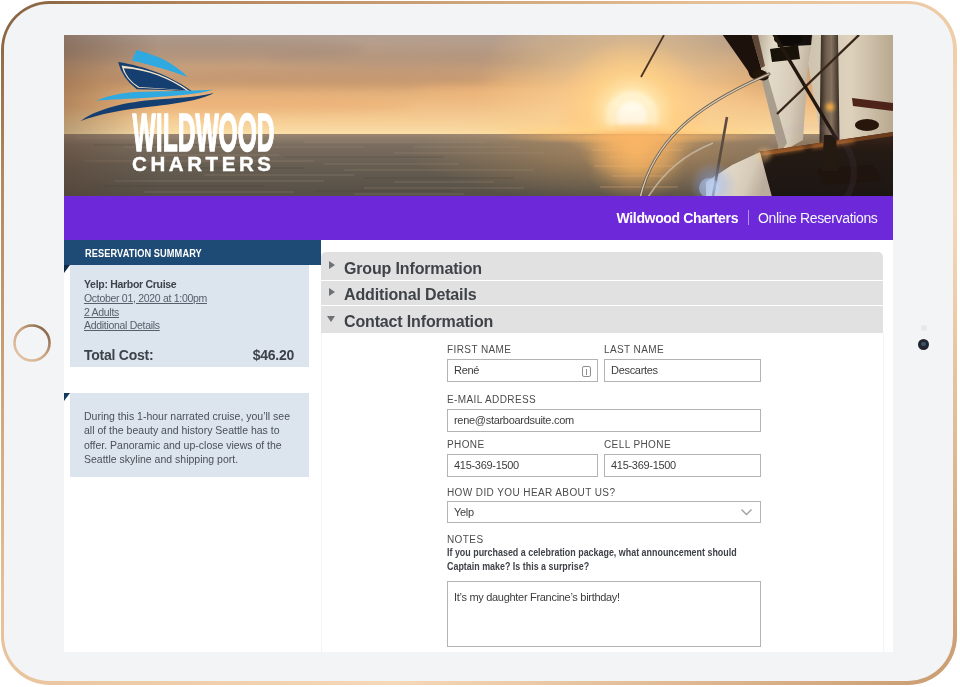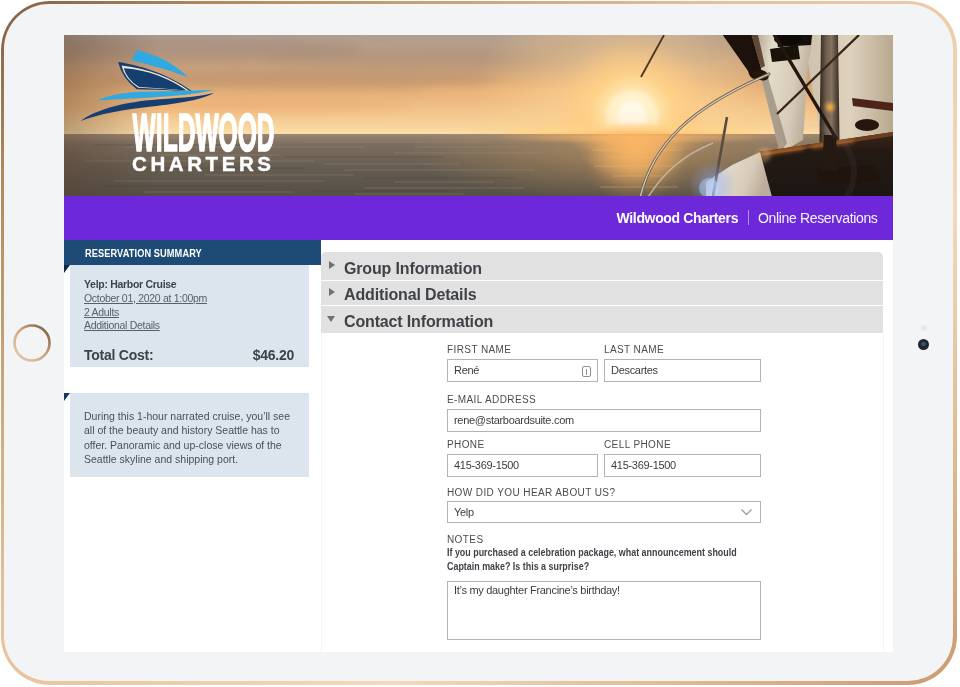--- a/index.html
+++ b/index.html
@@ -320,14 +320,14 @@
 
  <div class="lbl" style="left:383px;top:452.5px">HOW DID YOU HEAR ABOUT US?</div>
  <div class="fld" style="left:383px;top:466px;width:299.5px;height:20px">Yelp
    <svg style="position:absolute;right:7px;top:6px" width="13" height="9">
         <polyline points="1.5,1.5 6.5,6.5 11.5,1.5" fill="none" stroke="#9aa0a6" stroke-width="1.4"></polyline>
       </svg>
  </div>
 
  <div class="lbl" style="left:383px;top:500px">NOTES</div>
  <div class="boldq">If you purchased a celebration package, what announcement should<br>Captain make? Is this a surprise?</div>
- <div class="fld" style="left:383px;top:546px;width:299.5px;height:56px;line-height:14px;padding-top:1px;white-space:normal">It’s my daughter Francine’s birthday!</div>
+ <div class="fld" style="left:383px;top:546px;width:299.5px;height:56px;line-height:14px;padding-top:8px;white-space:normal">It’s my daughter Francine’s birthday!</div>
 </div>
 
 </body></html>

